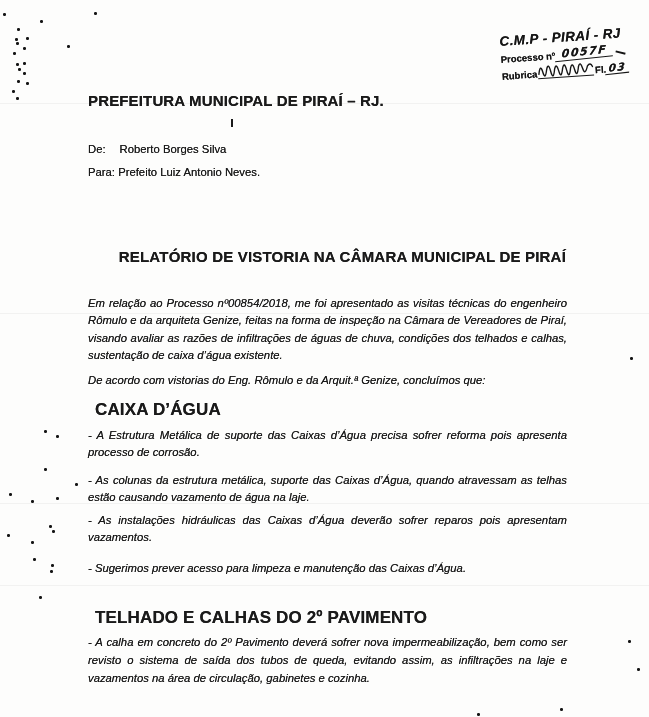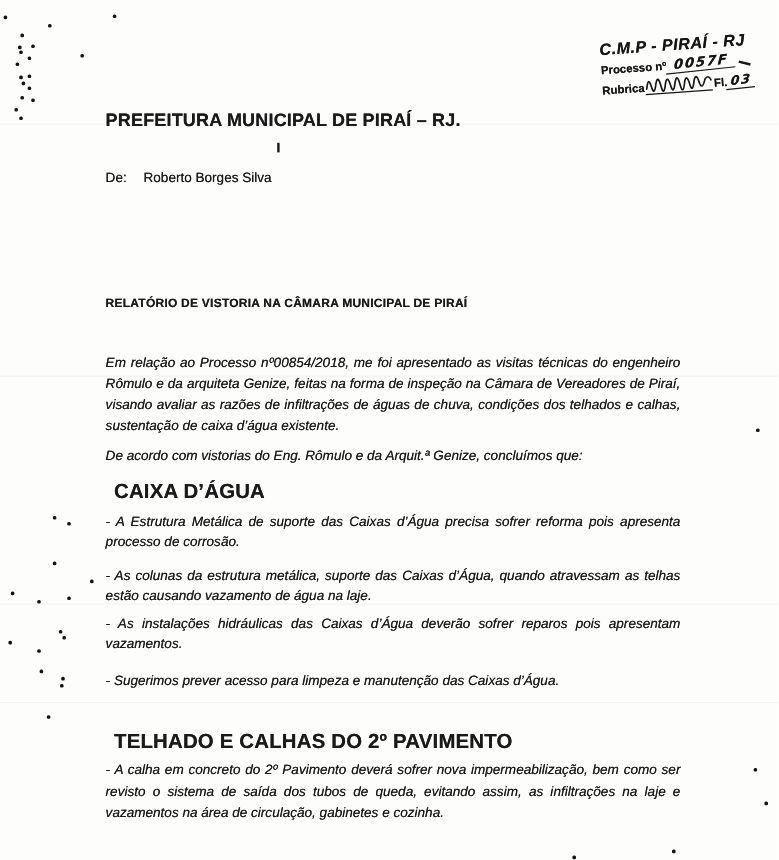--- a/index.html
+++ b/index.html
@@ -23,21 +23,21 @@
   .fl-val{min-width:24px;text-align:center;font-size:10.5px;}
   .sig-wrap{position:relative;display:inline-block;width:56px;height:14px;border-bottom:1.4px solid #151515;margin:0 1px;}
   .sig-wrap svg{position:absolute;left:0;top:-3px;}
   .arrow-tail{display:inline-block;width:10px;height:1.6px;background:#151515;transform:rotate(18deg);margin-left:2px;margin-bottom:3px;}
   
   .doc-head{left:88px;top:92px;font-size:15px;font-weight:700;letter-spacing:.15px;}
   .tick{left:231px;top:119px;width:2px;height:8px;background:#1a1a1a;}
   .line-de{left:88px;top:143px;font-size:11.3px;}
   .line-de .val{margin-left:14px;}
   .line-para{left:88px;top:166px;font-size:11.3px;}
-  .title{left:88px;top:248px;width:478px;text-align:left;font-size:10px;font-weight:700;letter-spacing:.2px;}
+  .title{left:88px;top:248px;width:478px;text-align:right;font-size:15px;font-weight:700;letter-spacing:.2px;}
   .para{left:88px;width:479px;font-size:11.3px;line-height:17.3px;text-align:justify;font-style:italic;}
   .p1{top:295px;}
   .p2{top:372px;text-align:left;}
   .sec-head{left:95px;font-size:17px;font-weight:700;letter-spacing:.15px;}
   .sh1{top:400px;}
   .b1{top:427px;}
   .b2{top:472px;}
   .b3{top:512px;}
   .b4{top:560px;text-align:left;}
   .sh2{top:608px;}
@@ -113,20 +113,24 @@
       <span class="hand u fl-val">03</span>
     </div>
   </div>
 
   <div class="abs doc-head">PREFEITURA MUNICIPAL DE PIRAÍ – RJ.</div>
   <div class="abs tick"></div>
 
   <div class="abs line-de">
     <span>De:</span><span class="val">Roberto Borges Silva</span>
   </div>
+  <div class="abs line-para">
+    <span>Para:</span>
+    <span>Prefeito Luiz Antonio Neves.</span>
+  </div>
 
   <div class="abs title">RELATÓRIO DE VISTORIA NA CÂMARA MUNICIPAL DE PIRAÍ</div>
 
   <div class="abs para p1">Em relação ao Processo nº00854/2018, me foi apresentado as visitas técnicas do engenheiro Rômulo e da arquiteta Genize, feitas na forma de inspeção na Câmara de Vereadores de Piraí, visando avaliar as razões de infiltrações de águas de chuva, condições dos telhados e calhas, sustentação de caixa d’água existente.</div>
   <div class="abs para p2">De acordo com vistorias do Eng. Rômulo e da Arquit.ª Genize, concluímos que:</div>
 
   <div class="abs sec-head sh1">CAIXA D’ÁGUA</div>
   <div class="abs para b1">- A Estrutura Metálica de suporte das Caixas d’Água precisa sofrer reforma pois apresenta processo de corrosão.</div>
   <div class="abs para b3">- As instalações hidráulicas das Caixas d’Água deverão sofrer reparos pois apresentam vazamentos.</div>
   <div class="abs para b2">- As colunas da estrutura metálica, suporte das Caixas d’Água, quando atravessam as telhas estão causando vazamento de água na laje.</div>

